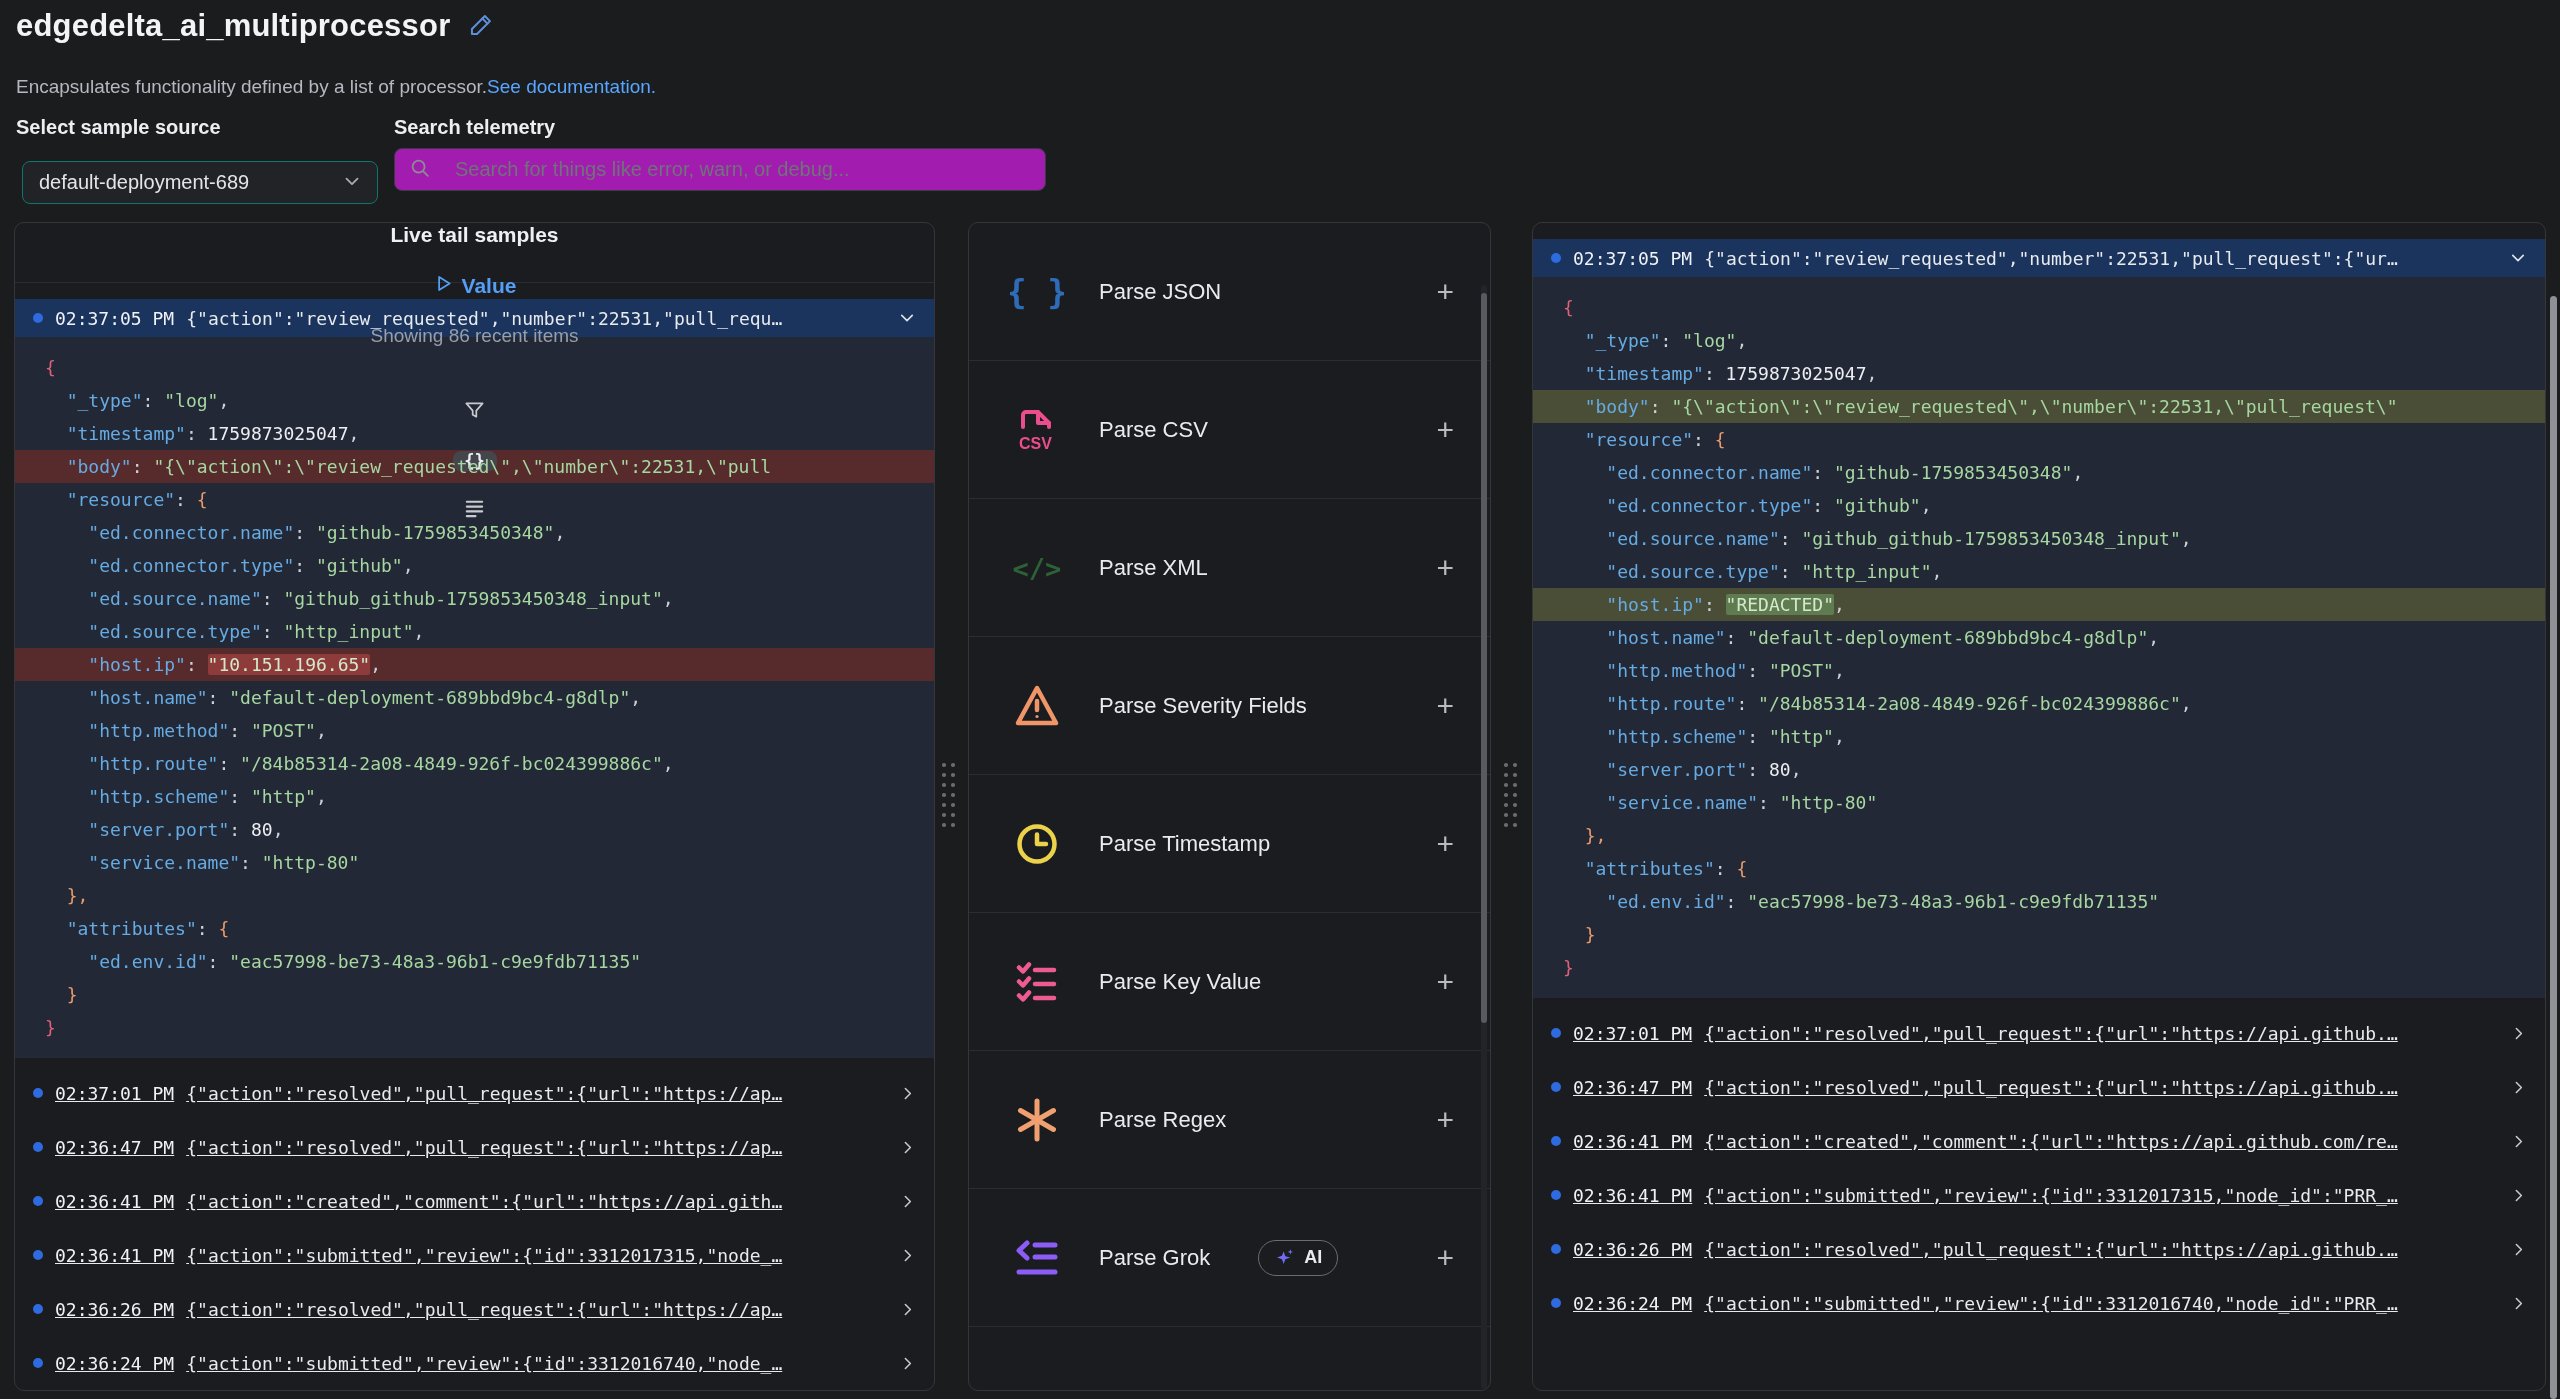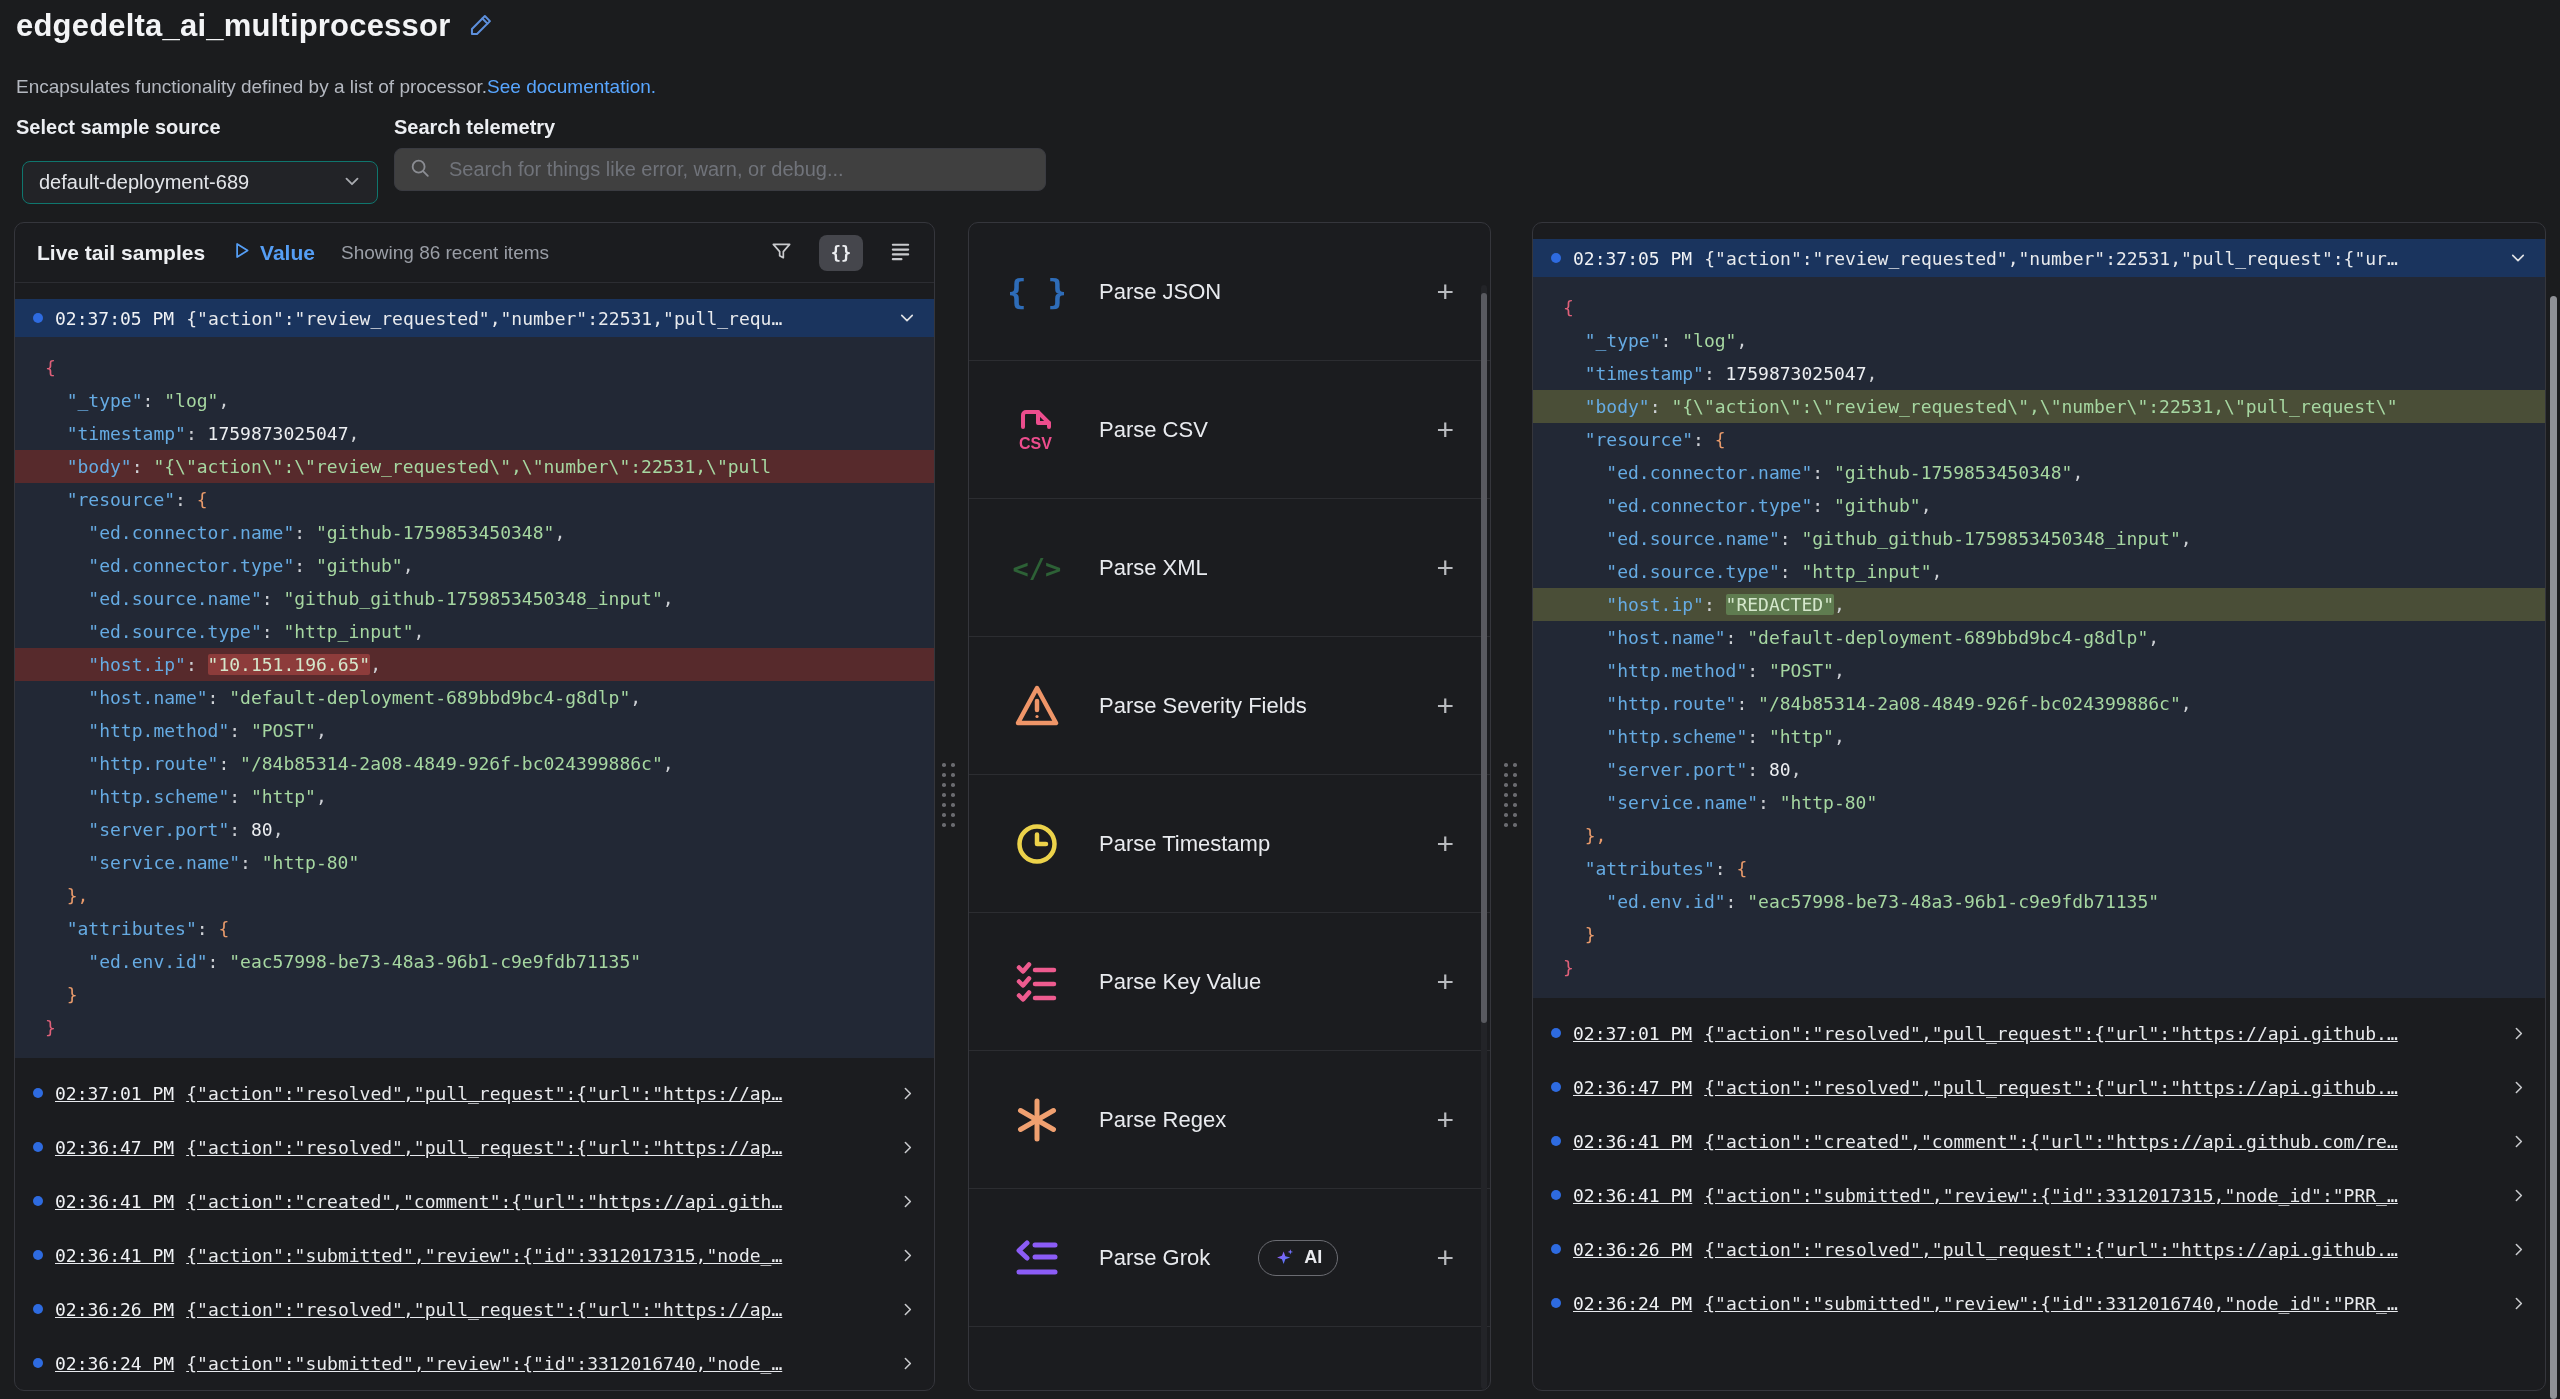--- a/index.html
+++ b/index.html
@@ -10,22 +10,22 @@
   .page-title-row { position:absolute; left:16px; top:8px; display:flex; align-items:center; gap:18px; }
   .page-title { font-size:31px; font-weight:700; color:#f3f4f6; letter-spacing:.2px; }
   .edit-btn { background:none; border:none; cursor:pointer; display:flex; align-items:center; }
   .subtitle { position:absolute; left:16px; top:76px; font-size:19px; color:#b4b8c0; }
   .subtitle a { color:#58a6ff; text-decoration:none; }
   .ctl-label { position:absolute; top:116px; font-size:20px; font-weight:700; color:#eceef2; }
   .lbl-source { left:16px; } .lbl-search { left:394px; }
   .select-box { position:absolute; left:22px; top:161px; width:356px; height:43px; background:#222327;
     border:1px solid #0f766e; border-radius:8px; display:flex; align-items:center; padding:0 14px 0 16px; cursor:pointer; }
   .select-value { font-size:20px; color:#e3e5e9; white-space:nowrap; overflow:hidden; flex:1; }
-  .search-box { position:absolute; left:394px; top:148px; width:652px; height:43px; background:#404040;
-    border:1px solid #3a3b41; border-radius:8px; display:flex; align-items:center; padding:0 14px; gap:18px; }
+  .search-box { position:absolute; left:394px; top:148px; width:652px; height:43px; background:#a21caf;
+    border:1px solid #3a3b41; border-radius:8px; display:flex; align-items:center; padding:0 14px; gap:24px; }
   .search-box input { background:transparent; border:none; outline:none; font-size:20px; color:#d7d9de; flex:1;
     font-family:"Liberation Sans", sans-serif; }
   .search-box input::placeholder { color:#70737a; }
 
   
   .panel { position:absolute; top:222px; height:1169px; background:#1b1c1f; border:1px solid #35363c; border-radius:10px; overflow:hidden; }
   .panel-left  { left:14px;   width:921px; }
   .panel-mid   { left:968px;  width:523px; }
   .panel-right { left:1532px; width:1014px; }
   .panel-header { height:60px; display:flex; align-items:center; padding:0 22px; gap:24px; border-bottom:1px solid #2c2d32; }
@@ -116,21 +116,21 @@
   <span>
     <svg width="22" height="22" viewBox="0 0 24 24" fill="none" stroke="#8b8d93" stroke-width="2" stroke-linecap="round">
         <circle cx="10.5" cy="10.5" r="6.5"></circle>
         <path d="M15.6 15.6L20.5 20.5"></path>
       </svg>
   </span>
   <input type="text" placeholder="Search for things like error, warn, or debug..." style="">
 </div>
 
 <div class="panel panel-left">
-  <div class="panel-header" style="gap:26px;">
+  <div class="panel-header" style="gap:26px;flex-direction:column;">
     <span class="panel-title">Live tail samples</span>
     <button class="play-btn">
       <span>
         <svg width="21" height="21" viewBox="0 0 24 24" fill="none" stroke="#559ef5" stroke-width="2" stroke-linejoin="round">
             <path d="M7 4.5v15l12-7.5z"></path>
           </svg>
       </span>
       <span>Value</span>
     </button>
     <span class="status-text">Showing 86 recent items</span>

